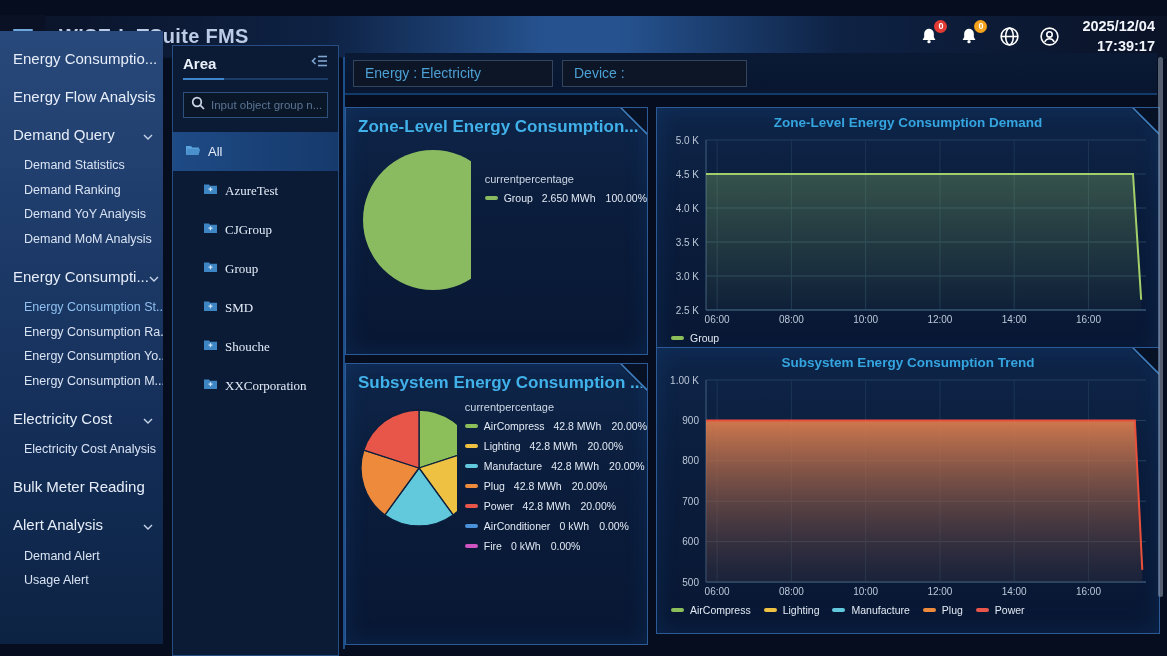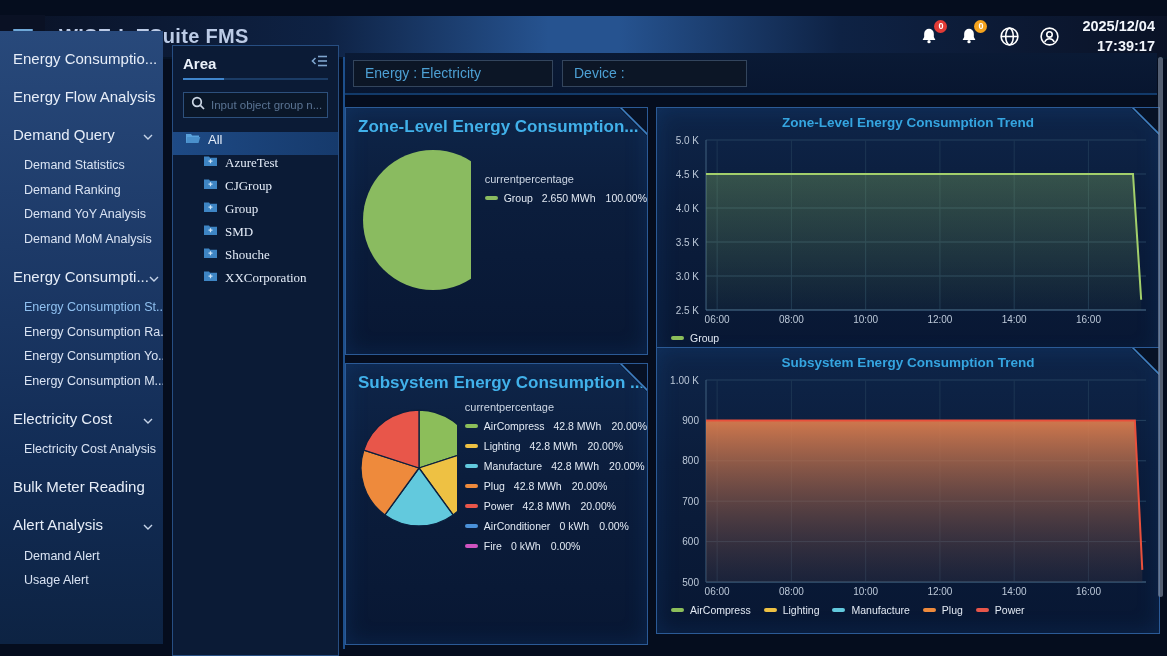--- a/index.html
+++ b/index.html
@@ -40,21 +40,21 @@
   .area-head { display:flex; align-items:center; justify-content:space-between; }
   .area-title { color:#eaf1fa; font-size:15px; font-weight:bold; }
   .area-underline { height:2px; margin-top:6px;
     background:linear-gradient(90deg,#3f85cc 0%,#3f85cc 28%,#1b3c66 28%,#1b3c66 100%); }
   .search-box { margin-top:12px; height:26px; background:#0a1729; border:1px solid #2d507c;
     border:1px solid #2d507c; display:flex; align-items:center; padding:0 7px; gap:6px; }
   .search-box input { background:transparent; border:none; outline:none; color:#c7d4e6;
     font-size:11.5px; width:115px; font-family:"Liberation Sans",sans-serif; }
   .search-box input::placeholder { color:#5a7392; }
   .tree { margin-top:14px; margin-left:-10px; margin-right:-10px; }
-  .tree-row { height:23px; display:flex; align-items:flex-start; gap:7px; padding-left:12px;
+  .tree-row { height:39px; display:flex; align-items:center; gap:7px; padding-left:12px;
     color:#e4ecf8; font-size:13px; cursor:pointer; white-space:nowrap; }
   .tree-row.selected { background:linear-gradient(90deg,#1e4a85,#163a6c); }
   .tree-row.child { padding-left:30px;font-family:Liberation Serif, serif; }
 
   
   .main-accent { position:absolute; left:343px; top:57px; width:2px; height:592px; background:#1d4f8c; }
   .filterbar { position:absolute; left:345px; top:53px; width:812px; height:42px;
     background:linear-gradient(180deg,#0a1a35,#081630); border-bottom:2px solid #123a6a;
     display:flex; align-items:center; gap:9px; padding:0 8px; }
   .fbox { display:flex; align-items:center; gap:7px; background:#0c1626; border:1px solid #33455d;
@@ -284,21 +284,21 @@
       </div>
     </div>
   </div>
 </div>
 
 <div class="panel" style="left:656px; top:107px; width:504px; height:251px;">
   <svg class="corner" width="30" height="30">
       <path d="M0,0 L30,30 L30,0 Z" fill="#071226"></path>
       <path d="M2,0 L30,28" stroke="#3f7fc0" stroke-width="1.6" fill="none"></path>
     </svg>
-  <div class="ptitle-center">Zone-Level Energy Consumption Trend</div>
+  <div class="ptitle-center">Zone-Level Energy Consumption Demand</div>
   <svg width="496" height="198" style="display:block;margin:0 auto">
       <defs>
         <linearGradient id="g1" x1="0" y1="0" x2="0" y2="1">
     <stop offset="0" stop-color="rgba(150,200,100,0.30)"></stop>
           <stop offset="1" stop-color="rgba(150,200,100,0.04)"></stop>
         </linearGradient>
       </defs>
       <line x1="46" y1="178" x2="486" y2="178" stroke="#24415f" stroke-width="1"></line>
       <text x="39" y="181.5" text-anchor="end" fill="#bcc8d8" font-size="10" font-family="Liberation Sans,sans-serif">2.5 K</text>
       <line x1="46" y1="144" x2="486" y2="144" stroke="#24415f" stroke-width="1"></line>

